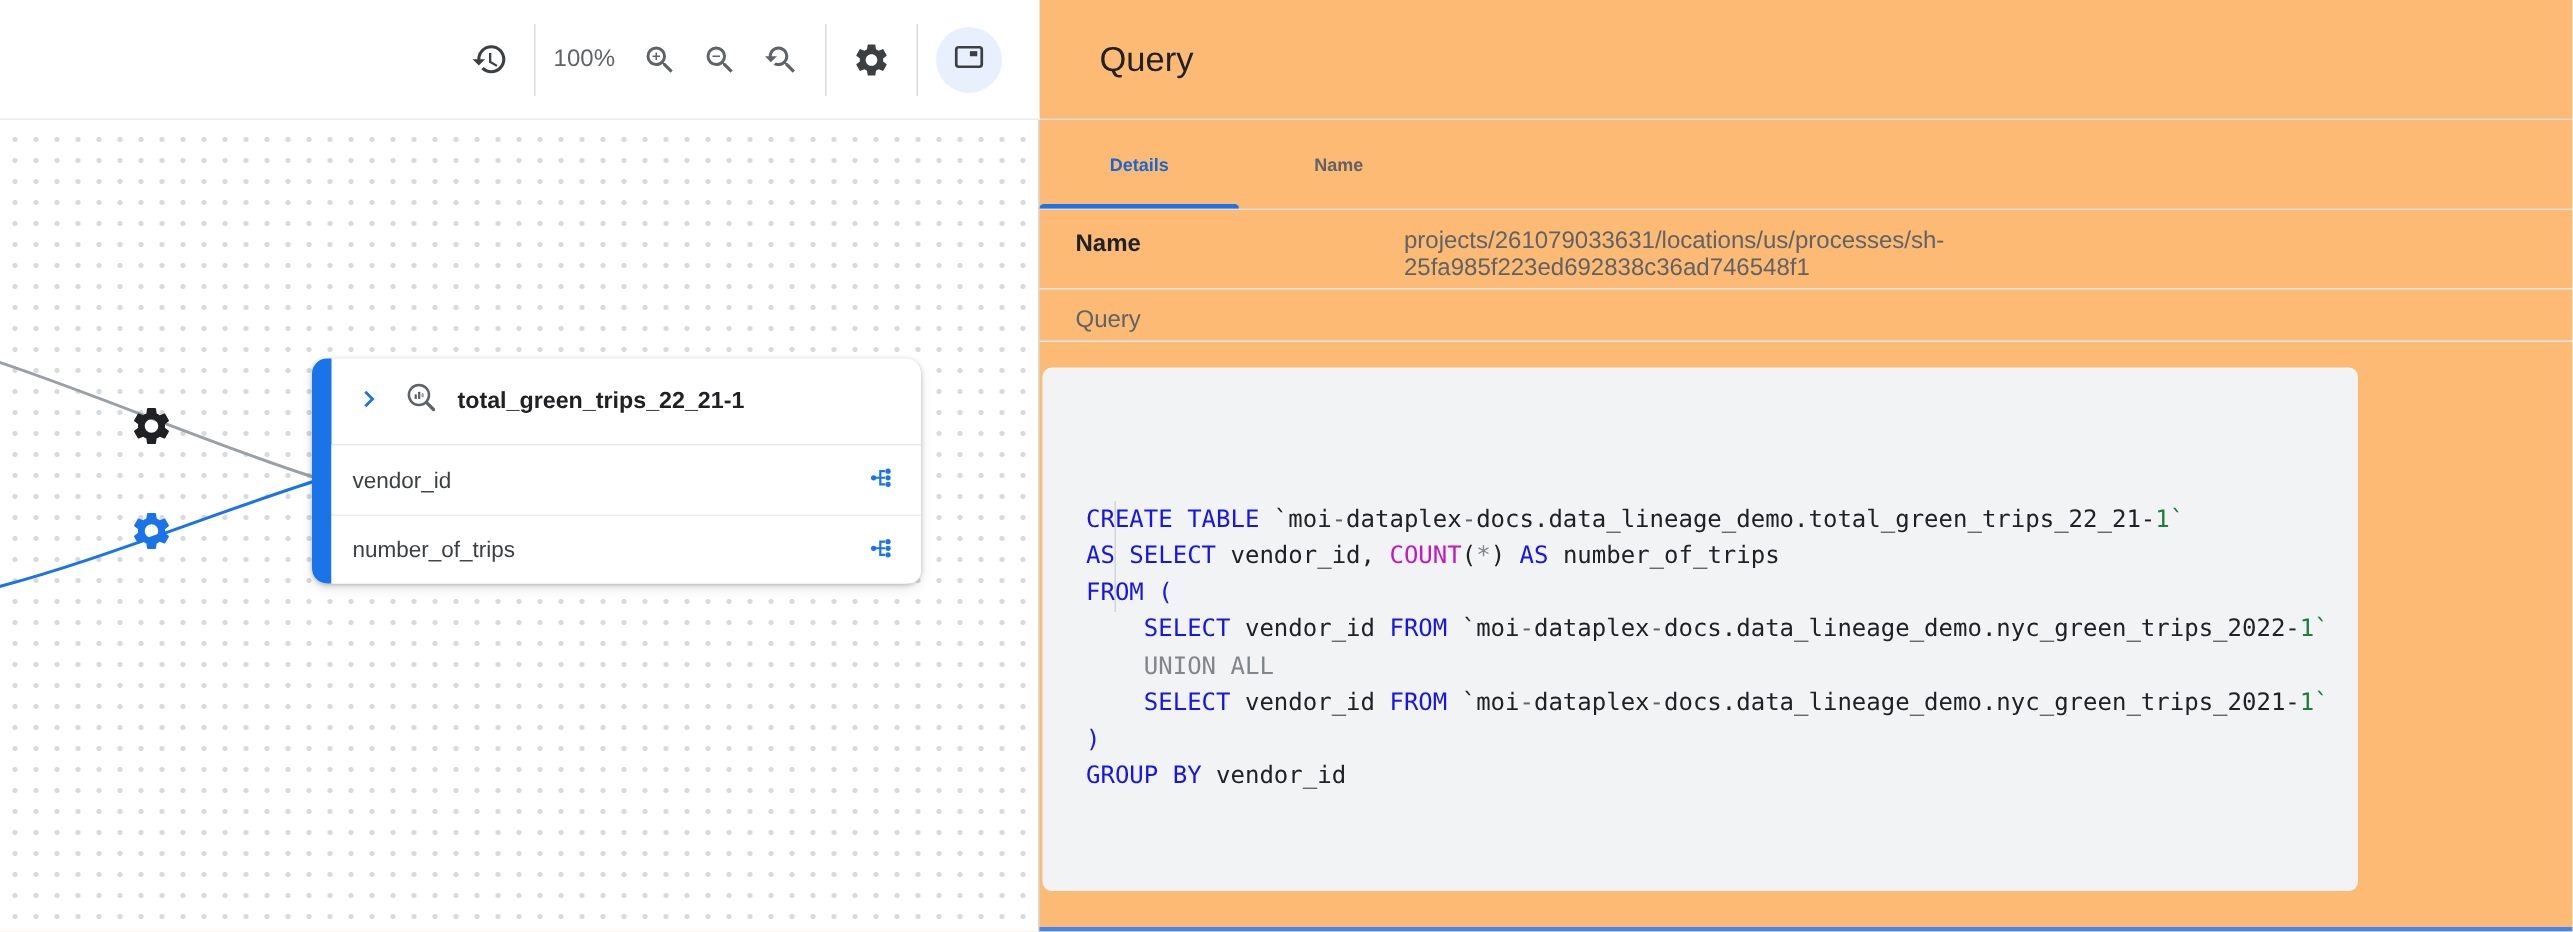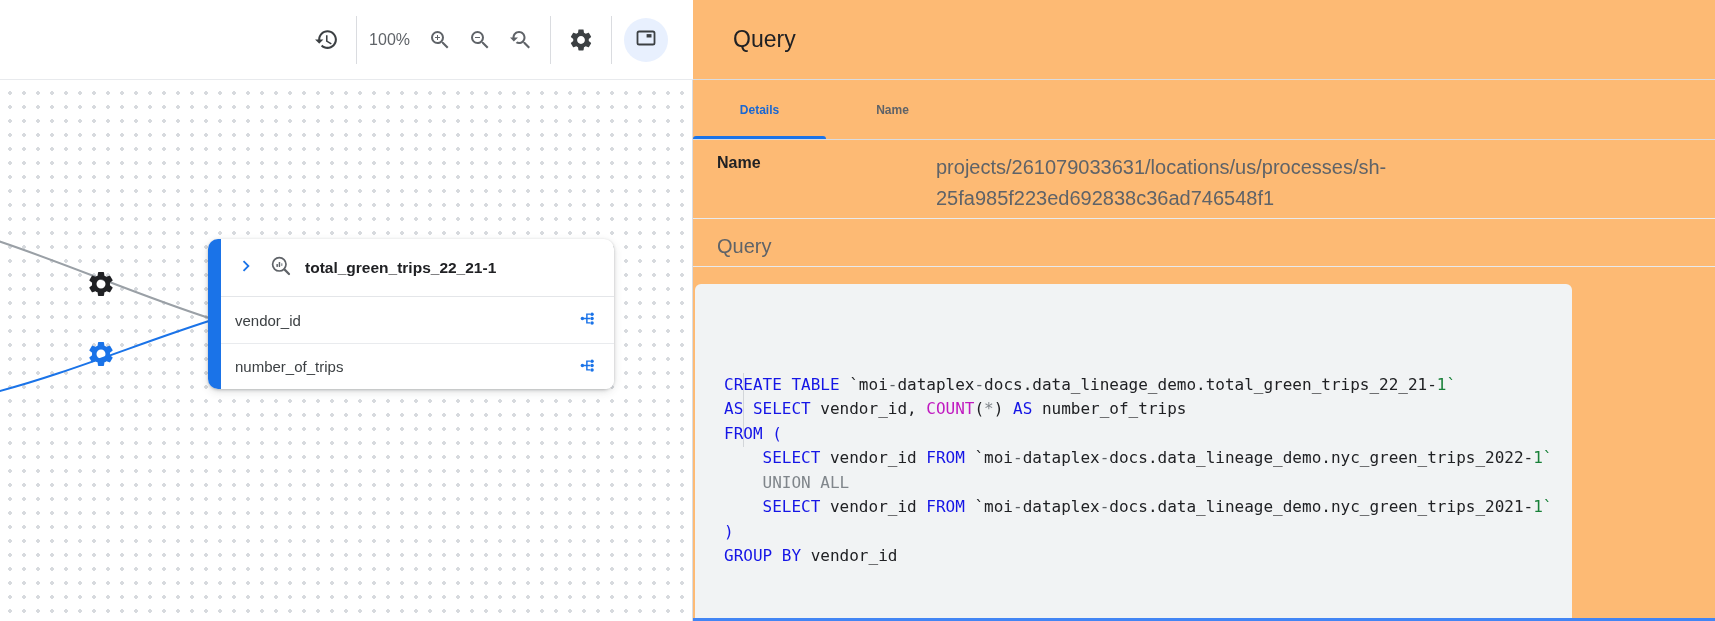--- a/index.html
+++ b/index.html
@@ -60,21 +60,21 @@
   .panel-title{font-size:23px;color:var(--text-primary);font-weight:400}
   .tabs{height:60px;display:flex;border-bottom:1px solid var(--divider)}
   .tab{min-width:133px;display:flex;align-items:center;justify-content:center;
        font-size:12px;font-weight:700;color:var(--text-secondary);cursor:pointer;position:relative;background:none;border:none}
   .tab.active{color:var(--tab-active)}
   .tab.active::after{content:"";position:absolute;left:0;right:0;bottom:0;height:3px;
                      background:var(--accent);border-radius:3px 3px 0 0}
   .details-rows{width:100%}
   .drow{display:flex;align-items:flex-start;padding:12px 0 4px 24px;border-bottom:1px solid var(--row-divider)}
   .dlabel{width:219px;flex:0 0 auto;font-size:16px;font-weight:700;color:var(--text-primary);line-height:22px}
-  .dvalue{width:560px;font-size:20px;color:var(--text-secondary);line-height:31px;overflow-wrap:break-word}
+  .dvalue{width:560px;font-size:16px;color:var(--text-secondary);line-height:18px;overflow-wrap:break-word}
 
   .code-block{margin:17px 143px 0 2px;background:var(--code-bg);border-radius:6px;
               padding:15px 20px 15px 29px;position:relative;
               font-family:"DejaVu Sans Mono","Liberation Mono",monospace;
               font-size:16px;line-height:24.5px;color:var(--text-primary);white-space:pre}
   .indent-guide{position:absolute;left:48px;top:88.5px;height:74px;width:0;
                 border-left:1px solid #d2d5d9}
   .tok-kw{color:var(--sql-kw)}
   .tok-fn{color:var(--sql-fn)}
   .tok-num{color:var(--sql-num)}

